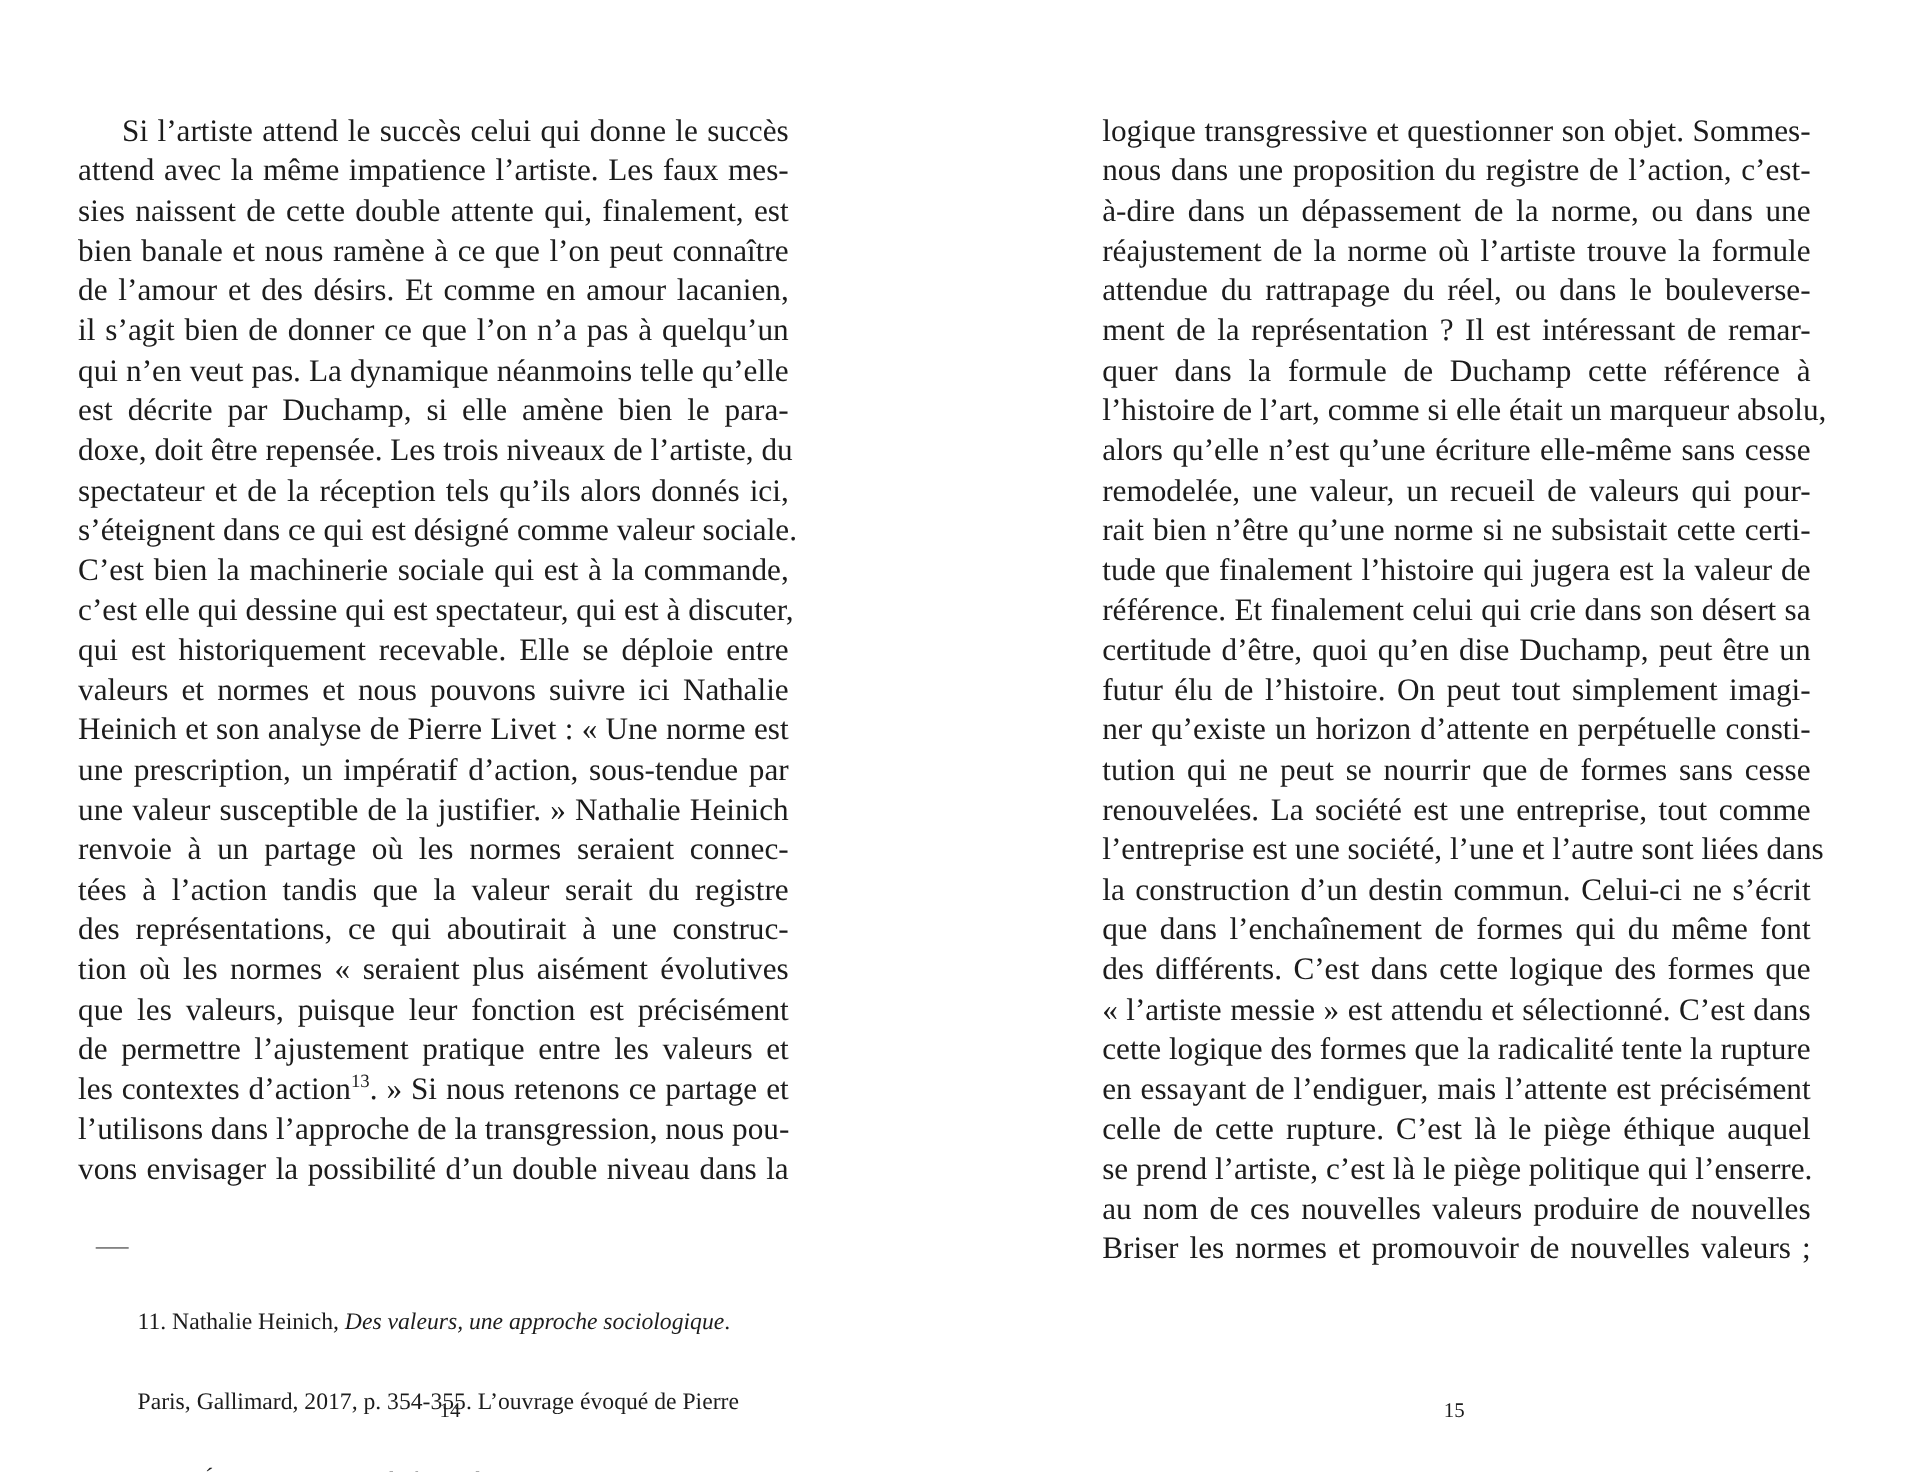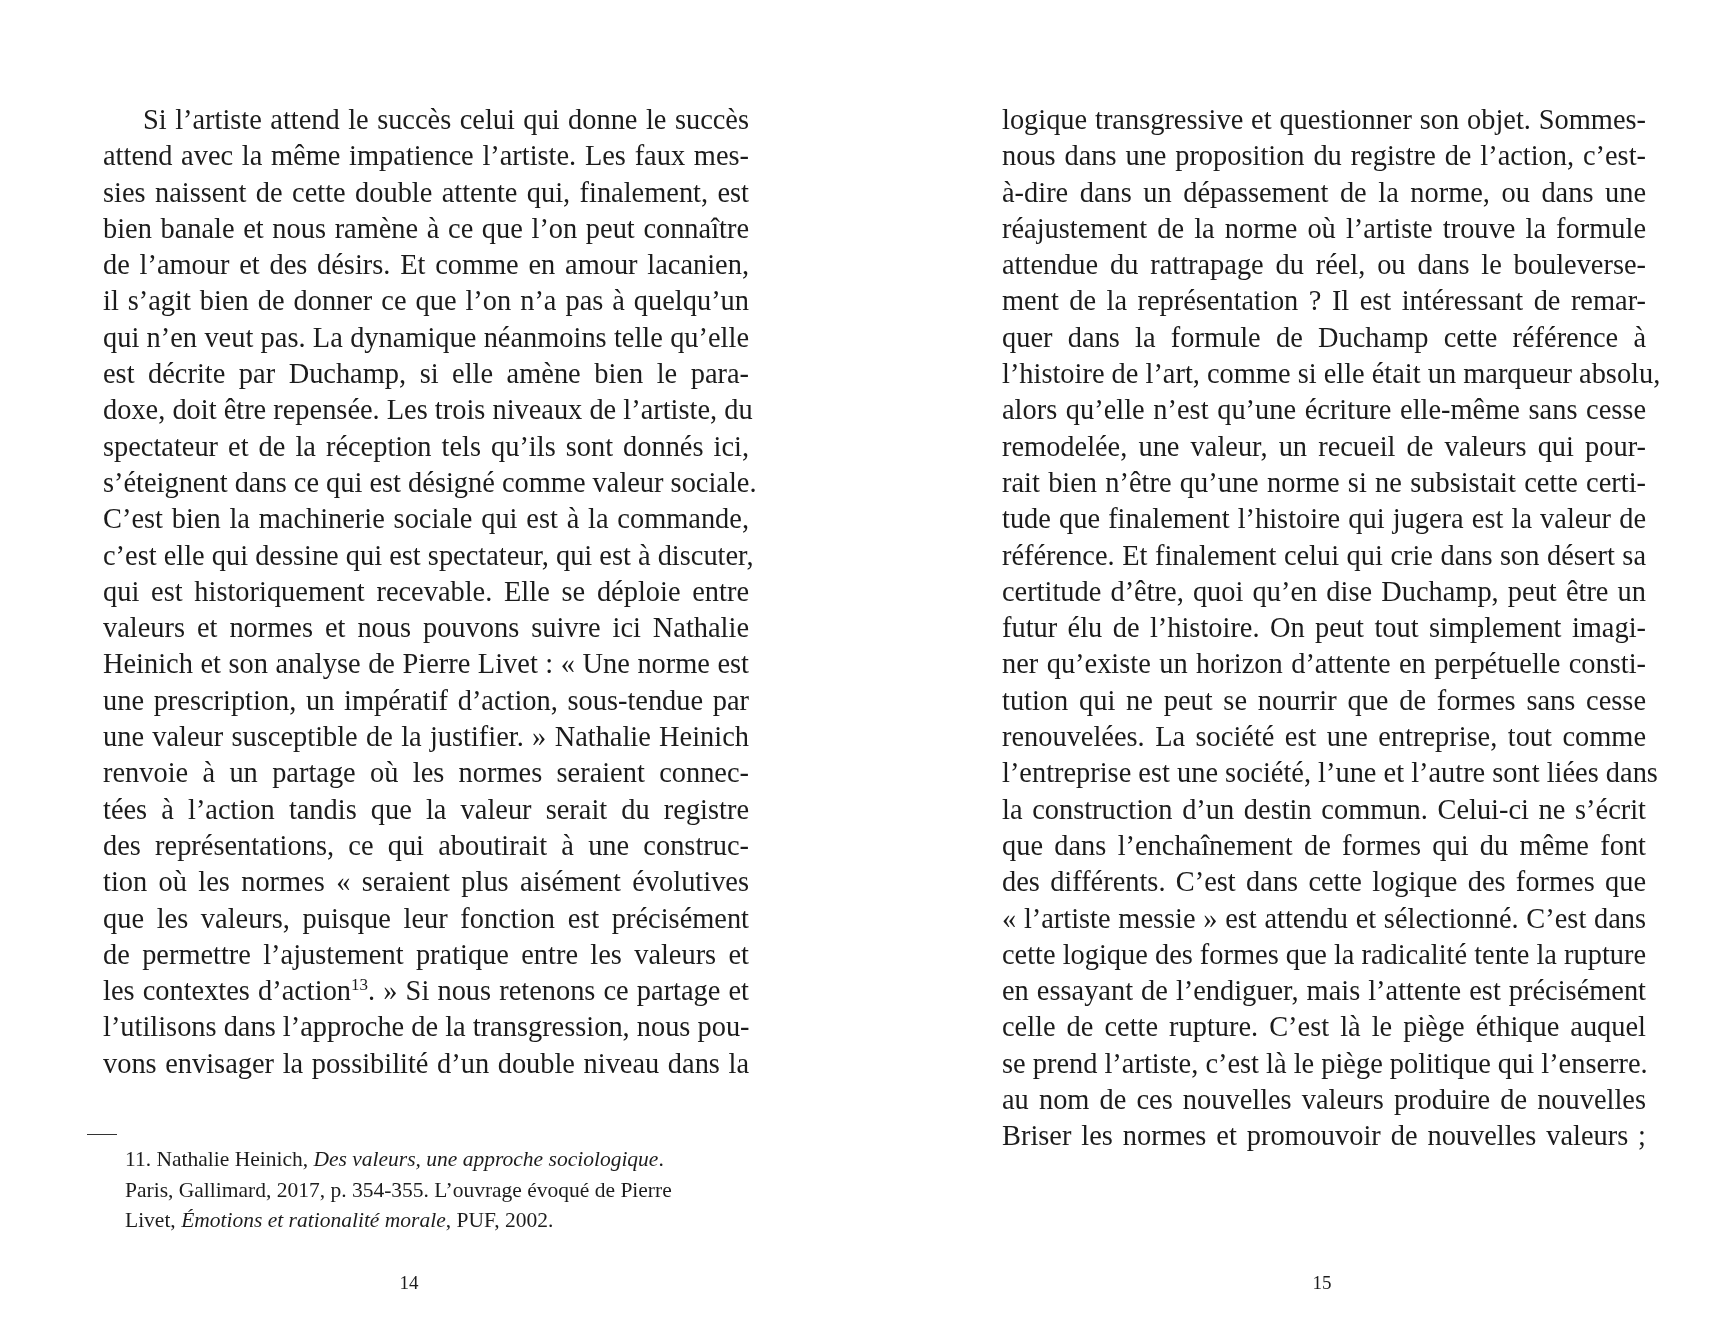--- a/index.html
+++ b/index.html
@@ -4,36 +4,36 @@
 <style>
   html, body { margin:0; padding:0; }
   body {
     width:1732px; height:1338px; background:#ffffff; position:relative; overflow:hidden;
     font-family: "Liberation Serif", "DejaVu Serif", serif; color:#1c1c1c;
   }
   .page { position:absolute; top:0; height:1338px; }
   .page-left { left:0; width:866px; }
   .page-right { left:866px; width:866px; }
   .column { position:absolute; top:102px; font-size:28.4px; line-height:36.3px; }
-  .col-left { left:103px; width:646px; }
+  .col-left { left:71px; width:646px; }
   .col-right { left:136px; width:644px;font-family:Liberation Serif, serif; }
   .line {
     display:block; white-space:nowrap; text-align:justify; text-align-last:justify;
     height:36.3px; overflow:visible;
   }
   .line.indent { padding-left:40px; }
   .footnote-rule {
     position:absolute; left:87px; top:1134px; width:30px; height:0;
     border-top:1.2px solid #333;
   }
   .footnotes {
     position:absolute; left:125px; top:1144px; width:600px;
     font-size:21.5px; line-height:30.5px;
   }
-  .fn-line { display:block; white-space:nowrap; }
+  .fn-line { display:block; white-space:nowrap;margin-top:42px; }
   .fn-line i { font-style:italic; }
   .page-number {
     position:absolute; top:1272px; font-size:19px; line-height:22px; width:60px; text-align:center;
   }
   .pn-left { left:379px; }
   .pn-right { left:426px;text-align:center; }
   sup { font-size:60%; vertical-align:super; line-height:0; }
 </style>
 </head>
 <body>
@@ -42,21 +42,21 @@
   <div class="column col-left">
     <span class="line indent">Si l’artiste attend le succès celui qui donne le succès</span>
     <span class="line">attend avec la même impatience l’artiste. Les faux mes-</span>
     <span class="line">sies naissent de cette double attente qui, finalement, est</span>
     <span class="line">bien banale et nous ramène à ce que l’on peut connaître</span>
     <span class="line">de l’amour et des désirs. Et comme en amour lacanien,</span>
     <span class="line">il s’agit bien de donner ce que l’on n’a pas à quelqu’un</span>
     <span class="line">qui n’en veut pas. La dynamique néanmoins telle qu’elle</span>
     <span class="line">est décrite par Duchamp, si elle amène bien le para-</span>
     <span class="line">doxe, doit être repensée. Les trois niveaux de l’artiste, du</span>
-    <span class="line">spectateur et de la réception tels qu’ils sont donnés ici,</span>
+    <span class="line">spectateur et de la réception tels qu’ils alors donnés ici,</span>
     <span class="line">s’éteignent dans ce qui est désigné comme valeur sociale.</span>
     <span class="line">C’est bien la machinerie sociale qui est à la commande,</span>
     <span class="line">c’est elle qui dessine qui est spectateur, qui est à discuter,</span>
     <span class="line">qui est historiquement recevable. Elle se déploie entre</span>
     <span class="line">valeurs et normes et nous pouvons suivre ici Nathalie</span>
     <span class="line">Heinich et son analyse de Pierre Livet : « Une norme est</span>
     <span class="line">une prescription, un impératif d’action, sous-tendue par</span>
     <span class="line">une valeur susceptible de la justifier. » Nathalie Heinich</span>
     <span class="line">renvoie à un partage où les normes seraient connec-</span>
     <span class="line">tées à l’action tandis que la valeur serait du registre</span>

